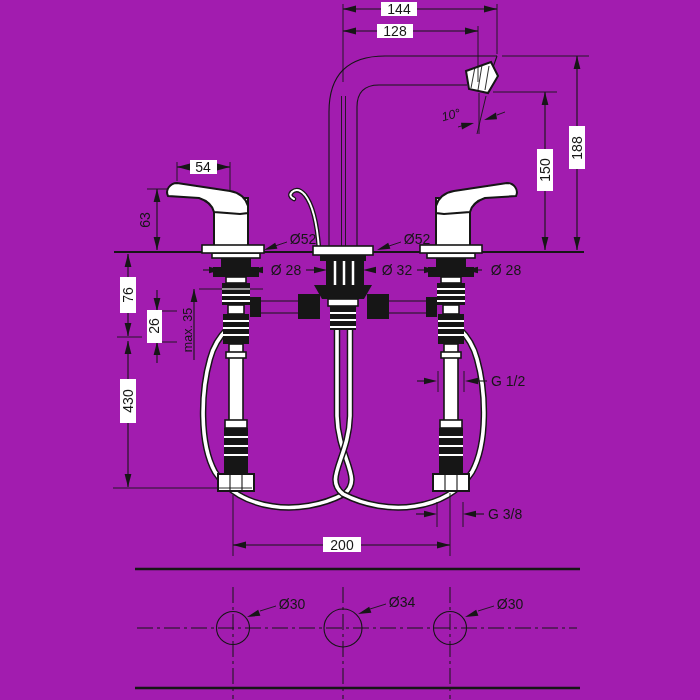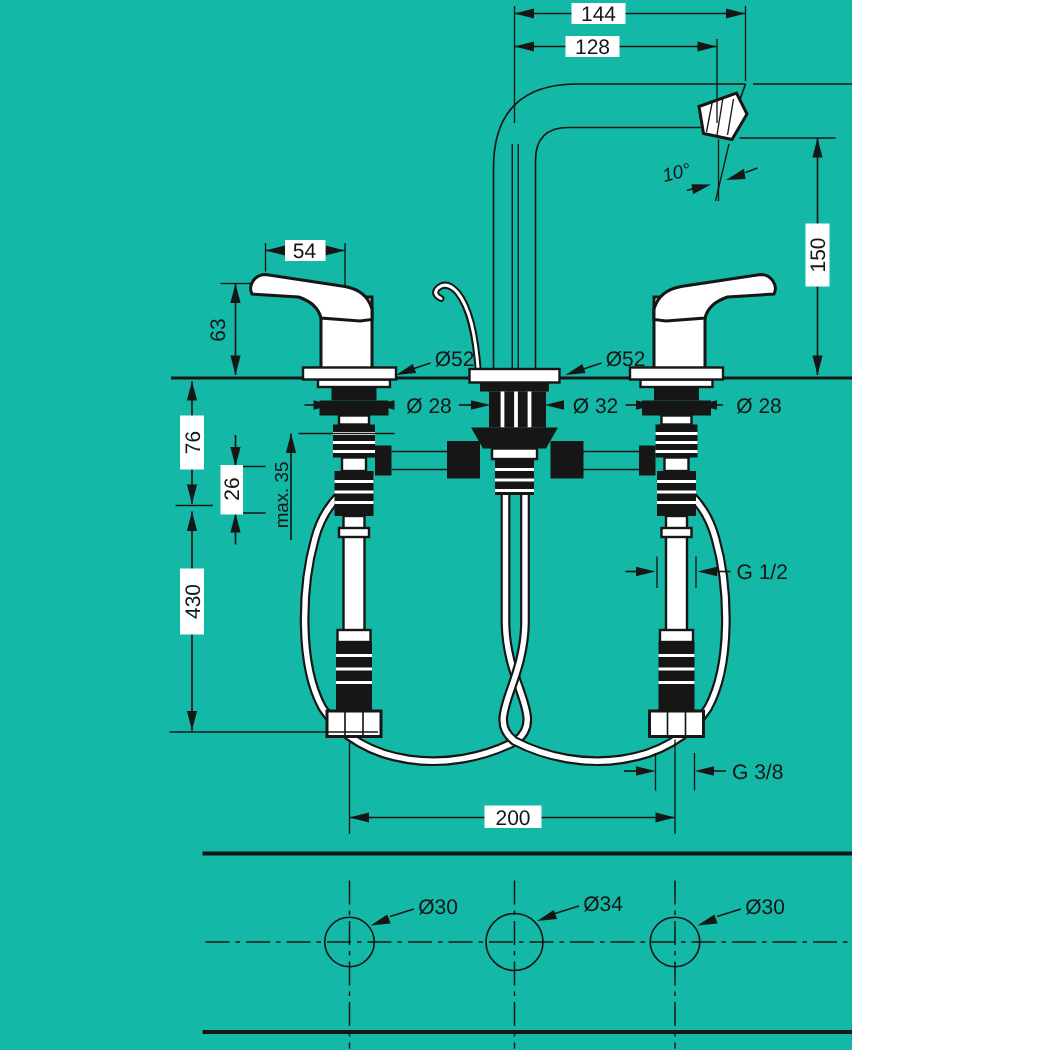--- a/index.html
+++ b/index.html
@@ -1,16 +1,16 @@
 <!DOCTYPE html>
 <html><head>
 <meta charset="utf-8">
 <style>
   html,body{margin:0;padding:0;background:#ffffff;}
-  #stage{width:568px;height:700px;background:#14b8a6;position:relative;overflow:hidden;}
+  #stage{width:700px;height:700px;background:#a21caf;position:relative;overflow:hidden;}
   svg{display:block;}
   text{font-family:"Liberation Sans","DejaVu Sans",sans-serif;fill:#161616;}
   .dim{font-size:14px;}
   .dimsm{font-size:12.5px;}
   .ln{stroke:#161616;stroke-width:1.1;fill:none;}
   .thin{stroke:#161616;stroke-width:0.9;fill:none;}
   .obj{stroke:#161616;stroke-width:2;fill:#ffffff;}
   .obj15{stroke:#161616;stroke-width:1.6;fill:#ffffff;}
   .solid{fill:#161616;stroke:none;}
   .wline{stroke:#ffffff;stroke-width:2;fill:none;}

